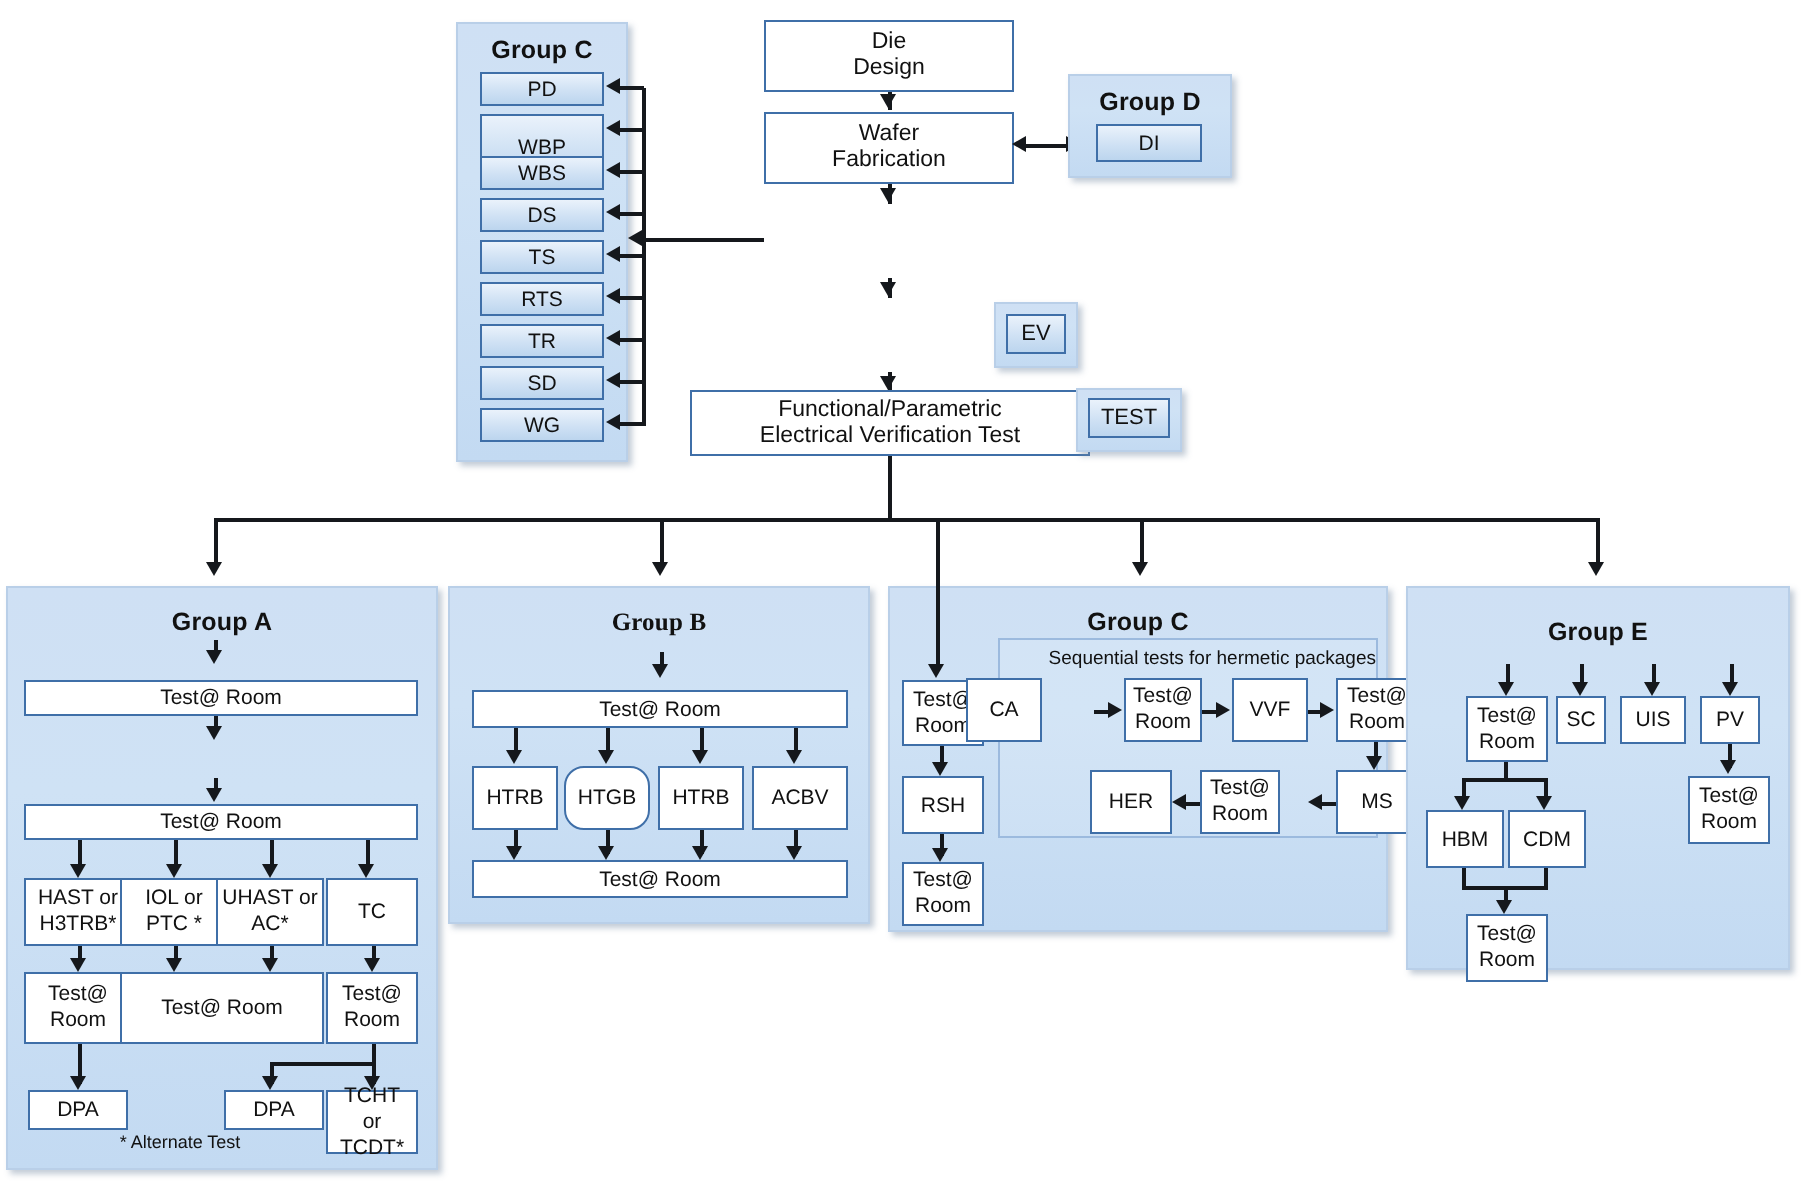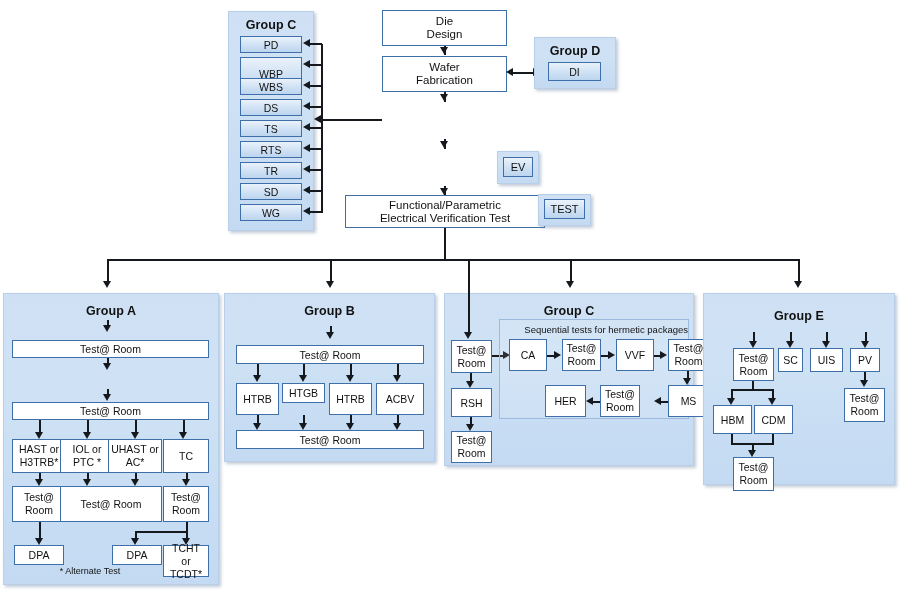--- a/index.html
+++ b/index.html
@@ -248,38 +248,38 @@
   <div class="box" style="left:112px;top:545px;width:50px;height:20px;">DPA</div>
   <div class="box tall" style="left:163px;top:545px;width:46px;height:32px;">
     <div>
       <span>TCHT or</span><br>
       <span>TCDT*</span>
     </div>
   </div>
   <div class="note" style="left:20px;top:566px;width:140px;">* Alternate Test</div>
 
   <div class="panel" style="left:224px;top:293px;width:211px;height:169px;">
-    <div class="panel-title" style="top:10px;">Group B</div>
+    <div class="panel-title" style="top:10px;font-family:Liberation Serif, serif;">Group B</div>
   </div>
   <div class="ar ar-d" style="left:326px;top:332px;"></div>
   <div class="ln lnv" style="left:330px;top:326px;height:8px;"></div>
 
   <div class="box" style="left:236px;top:345px;width:188px;height:19px;">Test@ Room</div>
 
   <div class="ln lnv" style="left:257px;top:364px;height:14px;"></div>
   <div class="ar ar-d" style="left:253px;top:375px;"></div>
   <div class="ln lnv" style="left:303px;top:364px;height:14px;"></div>
   <div class="ar ar-d" style="left:299px;top:375px;"></div>
   <div class="ln lnv" style="left:350px;top:364px;height:14px;"></div>
   <div class="ar ar-d" style="left:346px;top:375px;"></div>
   <div class="ln lnv" style="left:397px;top:364px;height:14px;"></div>
   <div class="ar ar-d" style="left:393px;top:375px;"></div>
 
   <div class="box" style="left:236px;top:383px;width:43px;height:32px;">HTRB</div>
-  <div class="box" style="left:282px;top:383px;width:43px;height:20px;">HTGB</div>
+  <div class="box" style="left:282px;top:383px;width:43px;height:32px;border-radius:10px;">HTGB</div>
   <div class="box" style="left:329px;top:383px;width:43px;height:32px;">HTRB</div>
   <div class="box" style="left:376px;top:383px;width:48px;height:32px;">ACBV</div>
 
   <div class="ln lnv" style="left:257px;top:415px;height:12px;"></div>
   <div class="ar ar-d" style="left:253px;top:423px;"></div>
   <div class="ln lnv" style="left:303px;top:415px;height:12px;"></div>
   <div class="ar ar-d" style="left:299px;top:423px;"></div>
   <div class="ln lnv" style="left:350px;top:415px;height:12px;"></div>
   <div class="ar ar-d" style="left:346px;top:423px;"></div>
   <div class="ln lnv" style="left:397px;top:415px;height:12px;"></div>
@@ -315,21 +315,21 @@
     </div>
   </div>
 
   <div class="ln lnh" style="left:492px;top:355px;width:12px;"></div>
   <div class="ar ar-r" style="left:503px;top:351px;"></div>
 
   <div class="subframe" style="left:499px;top:319px;width:190px;height:100px;">
     <div class="subframe-label" style="top:4px;">Sequential tests for hermetic packages</div>
   </div>
 
-  <div class="box" style="left:509px;top:339px;width:38px;height:32px;">CA</div>
+  <div class="box" style="left:483px;top:339px;width:38px;height:32px;">CA</div>
   <div class="ln lnh" style="left:547px;top:355px;width:8px;"></div>
   <div class="ar ar-r" style="left:554px;top:351px;"></div>
 
   <div class="box tall" style="left:562px;top:339px;width:39px;height:32px;">
     <div>
       <span>Test@</span><br>
       <span>Room</span>
     </div>
   </div>
   <div class="ln lnh" style="left:601px;top:355px;width:8px;"></div>

